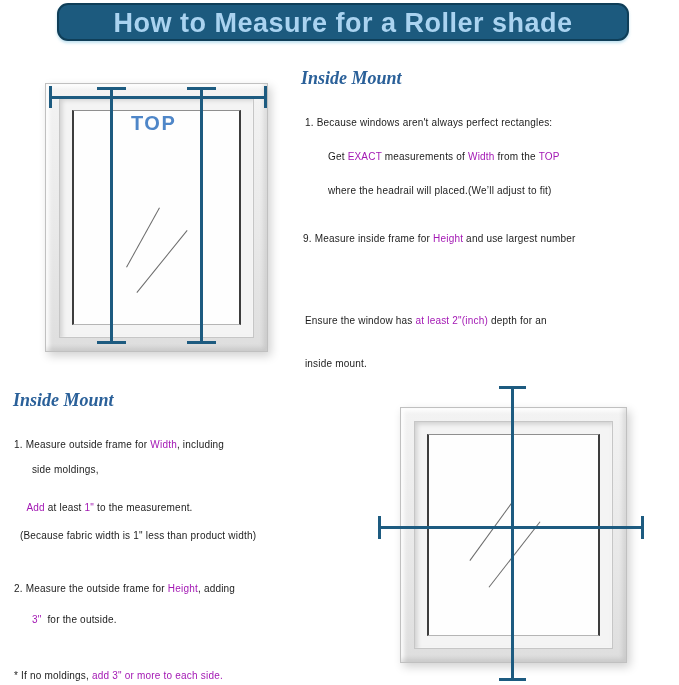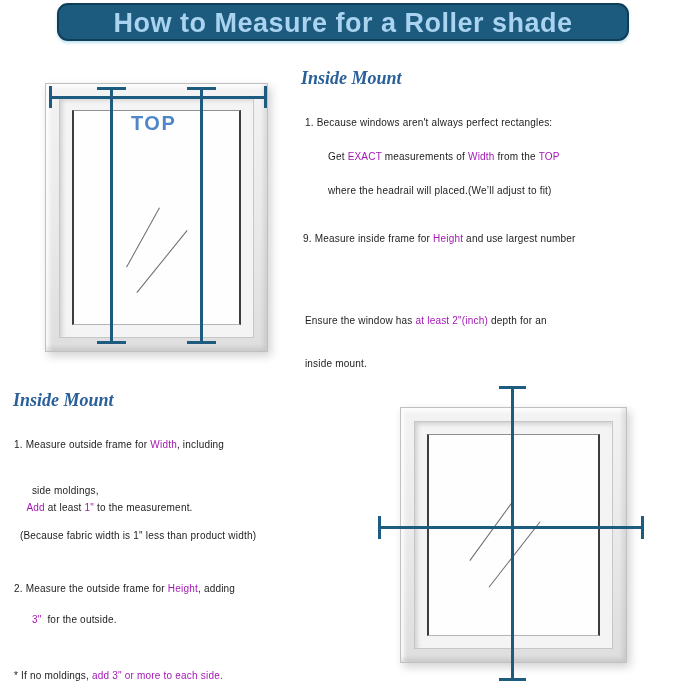--- a/index.html
+++ b/index.html
@@ -114,21 +114,21 @@
   </div>
   <div class="line" style="left:293px; top:347px;">
     <span>inside mount.</span>
   </div>
 
   <h2 class="mount-heading" style="left:5px; top:382px;">Inside Mount</h2>
 
   <div class="line" style="left:2px; top:428px;">
     <span>1. Measure outside frame for </span><span class="hl">Width</span><span>, including</span>
   </div>
-  <div class="line" style="left:20px; top:474px;">
+  <div class="line" style="left:20px; top:453px;">
     <span>side moldings,</span>
   </div>
   <div class="line" style="left:15px; top:491px;">
     <span class="hl">Add</span><span> at least </span><span class="hl">1"</span><span> to the measurement.</span>
   </div>
   <div class="line" style="left:8px; top:519px;">
     <span>(Because fabric width is 1" less than product width)</span>
   </div>
 
   <div class="line" style="left:2px; top:572px;">

